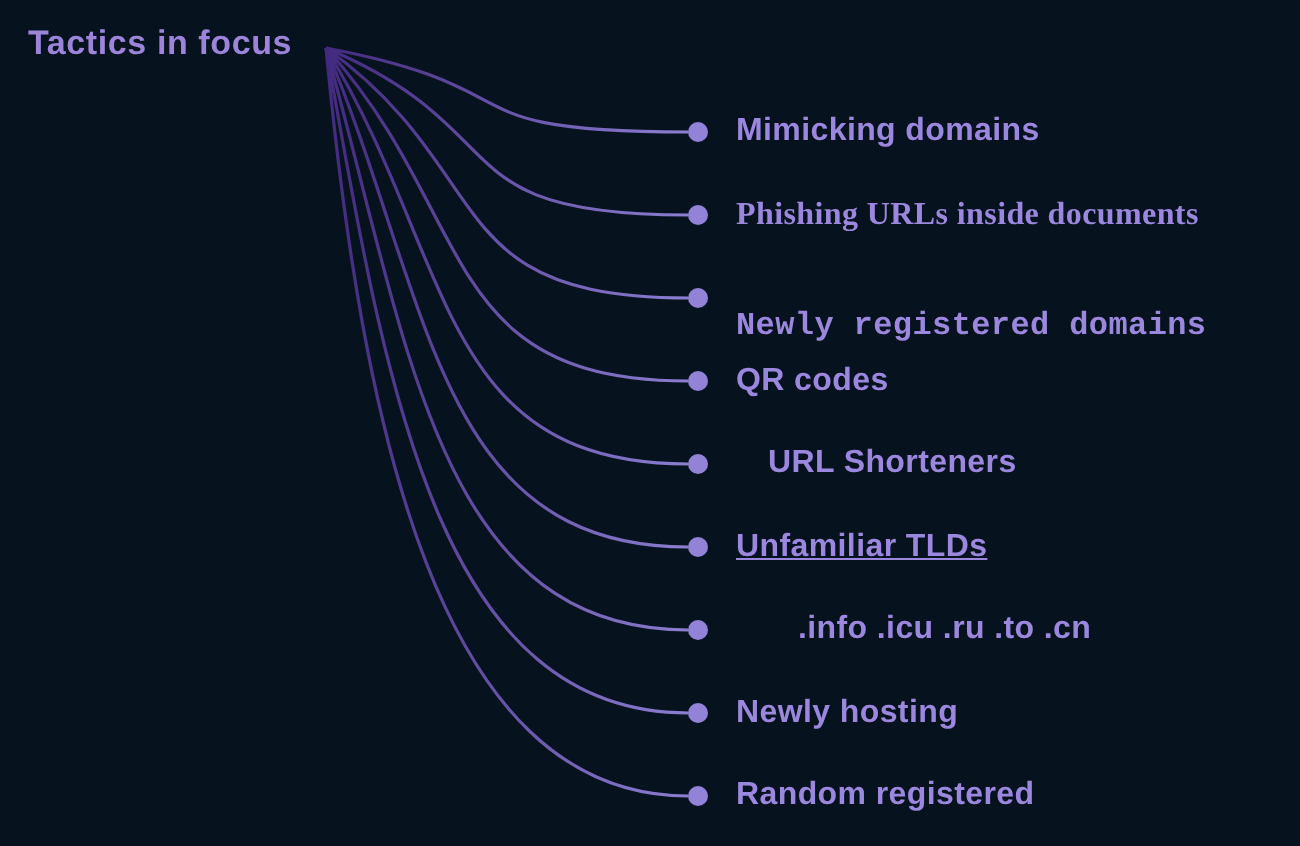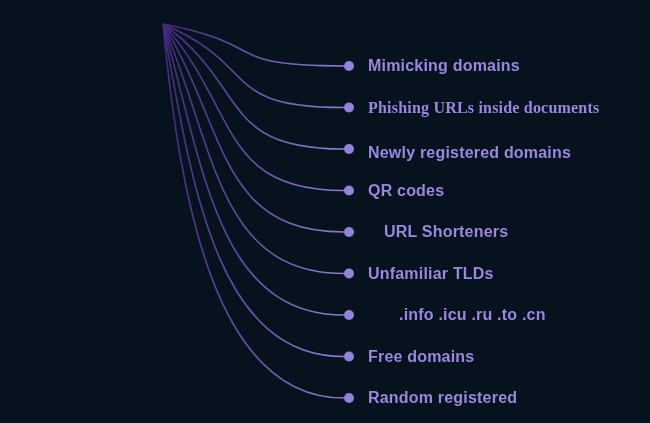--- a/index.html
+++ b/index.html
@@ -72,45 +72,46 @@
         <circle cx="349" cy="149" r="5" fill="#9383d8"></circle>
         <circle cx="349" cy="190.5" r="5" fill="#9383d8"></circle>
         <circle cx="349" cy="232" r="5" fill="#9383d8"></circle>
         <circle cx="349" cy="273.5" r="5" fill="#9383d8"></circle>
         <circle cx="349" cy="315" r="5" fill="#9383d8"></circle>
         <circle cx="349" cy="356.5" r="5" fill="#9383d8"></circle>
         <circle cx="349" cy="398" r="5" fill="#9383d8"></circle>
       </g>
   </svg>
 
+  <div class="title">Tactics in focus</div>
 
   <div>
 
   <div class="item" style="top: 56px;">
       <span>Mimicking domains</span>
     </div>
       <div class="item" style="top: 97.5px; font-family: Liberation Serif, serif;">
       <span>Phishing URLs inside documents</span>
     </div>
-      <div class="item" style="top: 143px;">
+      <div class="item" style="top: 153px; font-family: Liberation Mono, monospace;">
       <span>Newly registered domains</span>
     </div>
       <div class="item" style="top: 180.5px; text-align: center;">
       <span>QR codes</span>
     </div>
       <div class="item" style="top: 222px; margin-left: 16px;">
       <span>URL Shorteners</span>
     </div>
-      <div class="item" style="top: 263.5px;">
+      <div class="item" style="top: 263.5px; text-decoration: underline;">
       <span>Unfamiliar TLDs</span>
     </div>
       <div class="item" style="top: 305px; margin-left: 31px;">
       <span>.info .icu .ru .to .cn</span>
     </div>
       <div class="item" style="top: 346.5px;">
-      <span>Free domains</span>
+      <span>Newly hosting</span>
     </div>
       <div class="item" style="top: 388px;">
       <span>Random registered</span>
     </div>
     </div>
 
 </div>
 
 </body></html>

